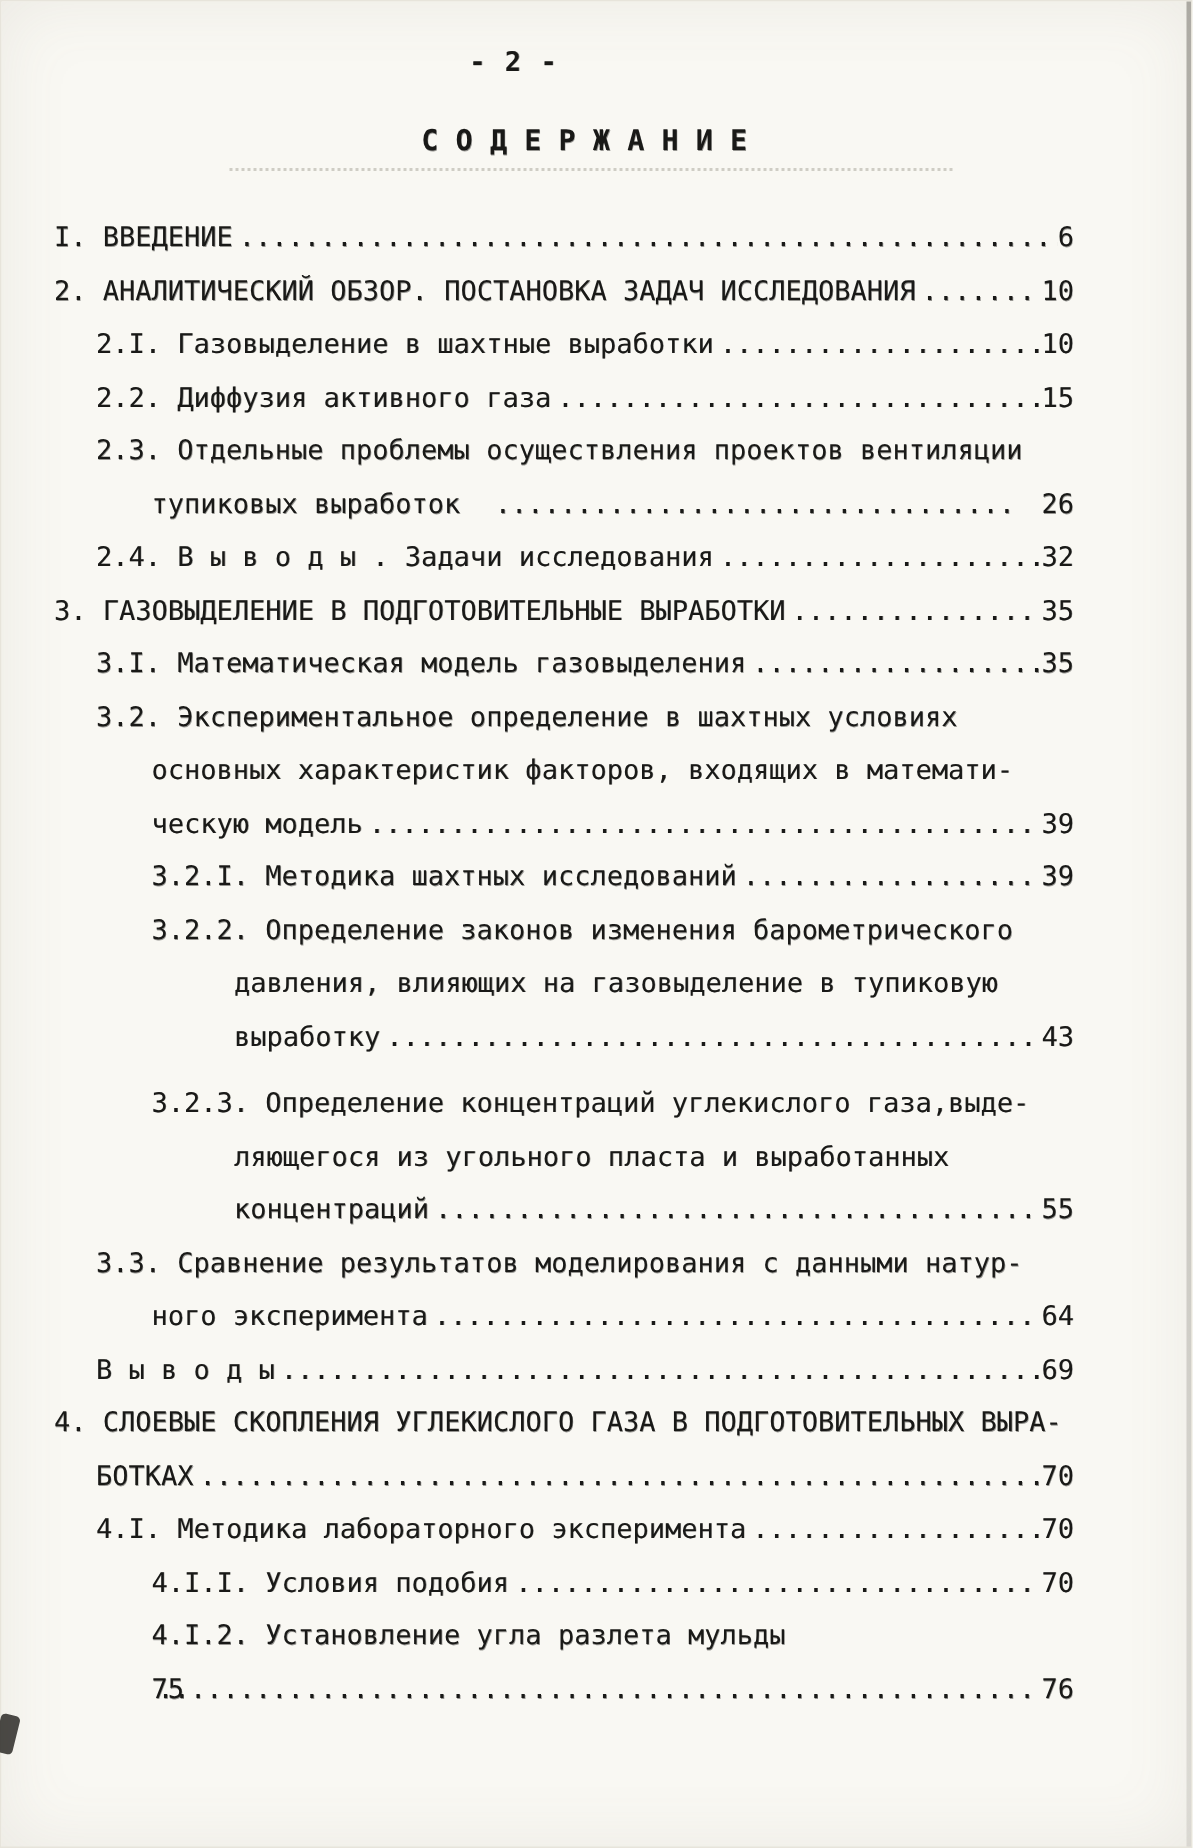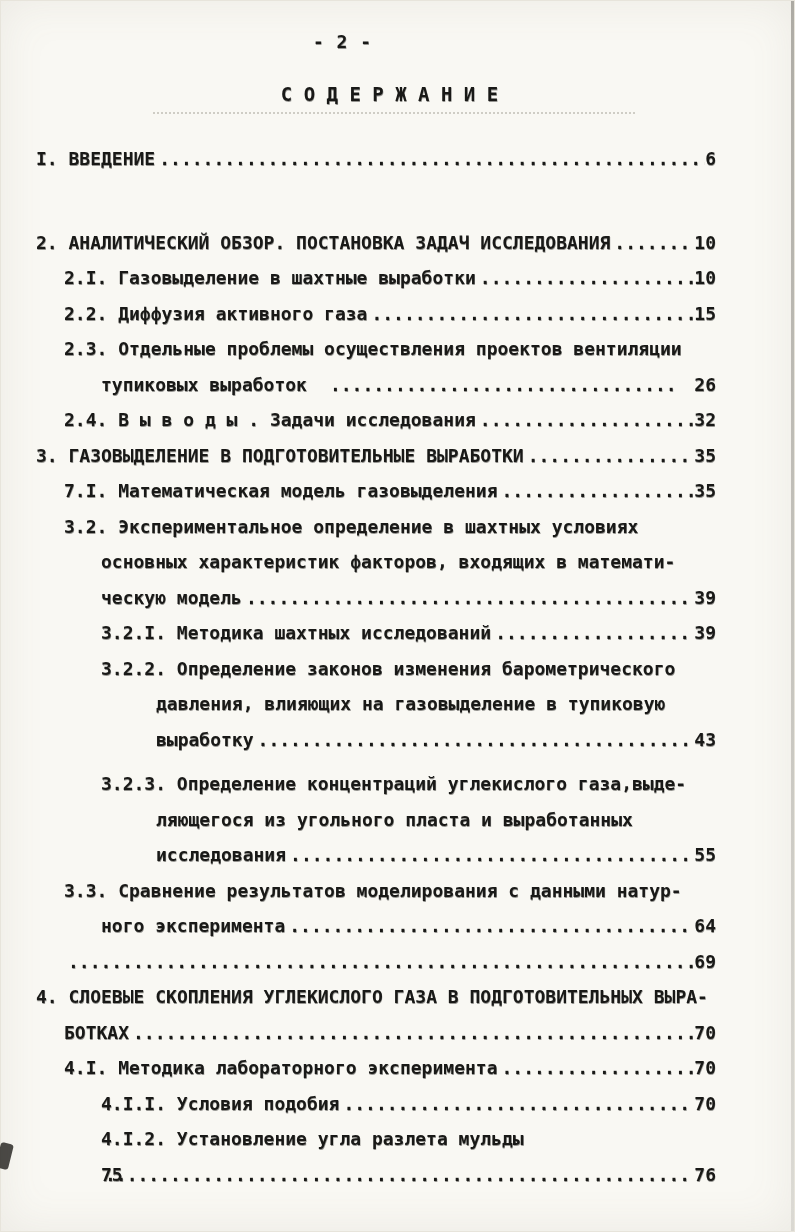--- a/index.html
+++ b/index.html
@@ -38,21 +38,21 @@
   }
   .title-underline-artifact {
     width: 482px;
     margin: 7px 0 0 152px;
     border-top: 2px dotted rgba(102, 94, 80, 0.28);
   }
   .toc {
     width: 680px;
     margin: 27px 0 0 35px;
     font-size: 18px;
-    font-weight: 700;
+    font-weight: 400;
   }
   .toc-line {
     display: flex;
     align-items: baseline;
     height: 35.5px;
     line-height: 35.5px;
   }
   .t { white-space: pre; }
   .dots {
     flex: 1 1 auto;
@@ -94,21 +94,21 @@
 
   <div class="toc ink">
       <div class="toc-entry">
         <div class="toc-line" style="padding-left: 0px;">
           <span class="t">I. ВВЕДЕНИЕ</span>
           <span class="dots">........................................................................................................................</span>
           <span class="pnum">6</span>
         </div>
       </div>
       <div class="toc-entry">
-        <div class="toc-line" style="padding-left: 0px; margin-top: 48px;">
+        <div class="toc-line" style="padding-left: 0px;">
           <span class="t">2. АНАЛИТИЧЕСКИЙ ОБЗОР. ПОСТАНОВКА ЗАДАЧ ИССЛЕДОВАНИЯ</span>
           <span class="dots">........................................................................................................................</span>
           <span class="pnum">10</span>
         </div>
       </div>
       <div class="toc-entry">
         <div class="toc-line" style="padding-left: 28px;">
           <span class="t">2.I. Газовыделение в шахтные выработки</span>
           <span class="dots">........................................................................................................................</span>
           <span class="pnum">10</span>
@@ -140,21 +140,21 @@
       </div>
       <div class="toc-entry">
         <div class="toc-line" style="padding-left: 0px;">
           <span class="t">3. ГАЗОВЫДЕЛЕНИЕ В ПОДГОТОВИТЕЛЬНЫЕ ВЫРАБОТКИ</span>
           <span class="dots">........................................................................................................................</span>
           <span class="pnum">35</span>
         </div>
       </div>
       <div class="toc-entry">
         <div class="toc-line" style="padding-left: 28px;">
-          <span class="t">7.I. Математическая модель газовыделения</span>
+          <span class="t">3.I. Математическая модель газовыделения</span>
           <span class="dots">........................................................................................................................</span>
           <span class="pnum">35</span>
         </div>
       </div>
       <div class="toc-entry">
         <div class="toc-line" style="padding-left: 28px;">
           <span class="t">3.2. Экспериментальное определение в шахтных условиях</span>
         </div>
         <div class="toc-line" style="padding-left: 65px;">
           <span class="t">основных характеристик факторов, входящих в математи-</span>
@@ -186,37 +186,38 @@
         </div>
       </div>
       <div class="toc-entry" style="margin-top: 9px;">
         <div class="toc-line" style="padding-left: 65px;">
           <span class="t">3.2.3. Определение концентраций углекислого газа,выде-</span>
         </div>
         <div class="toc-line" style="padding-left: 120px;">
           <span class="t">ляющегося из угольного пласта и выработанных</span>
         </div>
         <div class="toc-line" style="padding-left: 120px;">
-          <span class="t">исследования</span>
+          <span class="t">концентраций</span>
           <span class="dots">........................................................................................................................</span>
           <span class="pnum">55</span>
         </div>
       </div>
       <div class="toc-entry">
         <div class="toc-line" style="padding-left: 28px;">
           <span class="t">3.3. Сравнение результатов моделирования с данными натур-</span>
         </div>
         <div class="toc-line" style="padding-left: 65px;">
           <span class="t">ного эксперимента</span>
           <span class="dots">........................................................................................................................</span>
           <span class="pnum">64</span>
         </div>
       </div>
       <div class="toc-entry">
         <div class="toc-line" style="padding-left: 28px;">
+          <span class="t">В ы в о д ы</span>
           <span class="dots">........................................................................................................................</span>
           <span class="pnum">69</span>
         </div>
       </div>
       <div class="toc-entry">
         <div class="toc-line" style="padding-left: 0px;">
           <span class="t">4. СЛОЕВЫЕ СКОПЛЕНИЯ УГЛЕКИСЛОГО ГАЗА В ПОДГОТОВИТЕЛЬНЫХ ВЫРА-</span>
         </div>
         <div class="toc-line" style="padding-left: 28px;">
           <span class="t">БОТКАХ</span>

